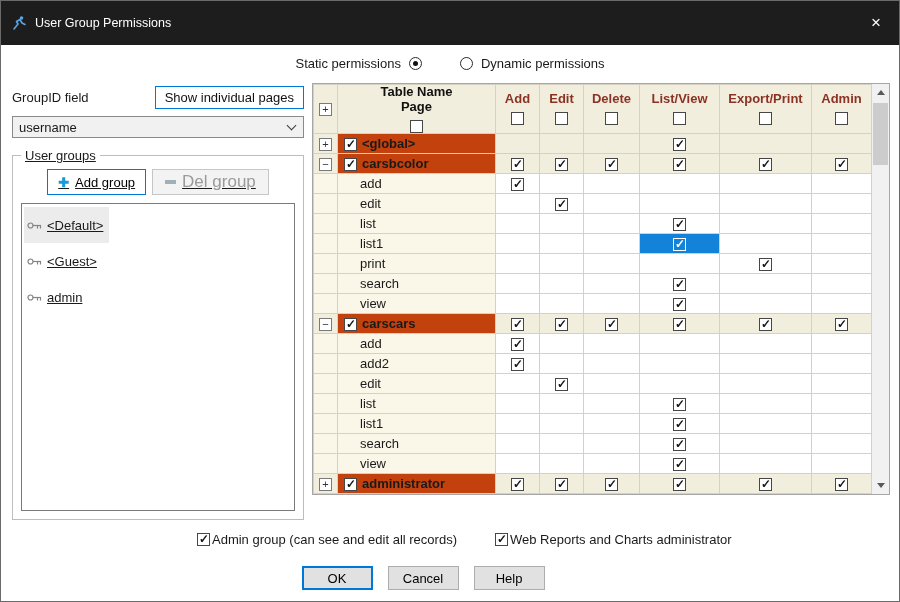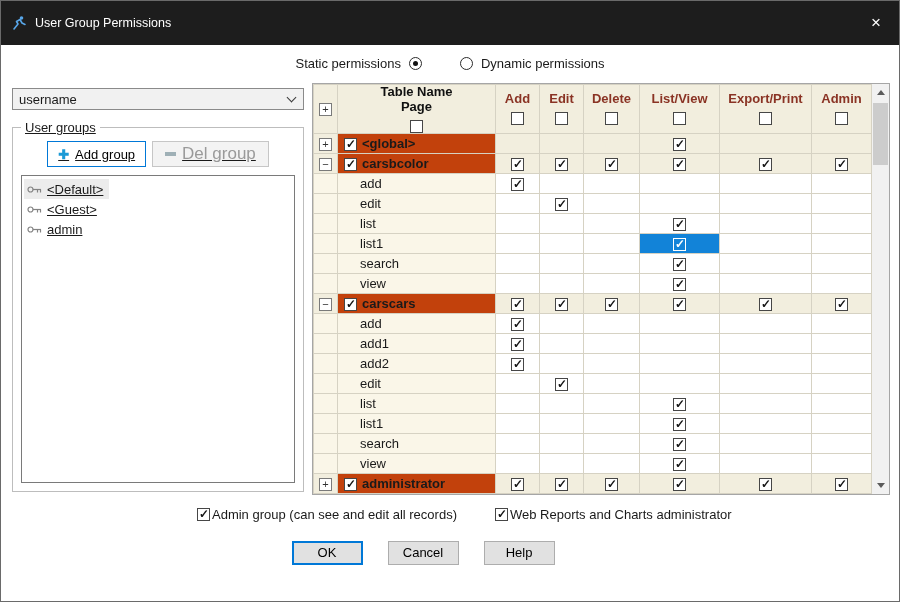--- a/index.html
+++ b/index.html
@@ -38,21 +38,21 @@
   fieldset.user-groups { margin:10px 0 0 0; border:1px solid #bdbdbd; padding:4px 8px 8px 8px;text-decoration:underline; }
   fieldset.user-groups legend { font-size:13px; padding:0 4px; }
   .group-btns { display:flex; justify-content:center; gap:6px; margin:2px 0 8px 0; }
   .btn-addgrp { background:#fff; border:1px solid #0078d7; padding:2px 10px; font-size:13px;
                 display:inline-flex; align-items:center; gap:6px; font-family:inherit; }
   .plus-ic { color:#1b9ad6; font-size:13px; font-weight:bold; }
   .btn-delgrp { background:#f3f3f3; border:1px solid #c6c6c6; color:#9a9a9a; padding:2px 12px;
                 font-size:17px; display:inline-flex; align-items:center; gap:6px; font-family:inherit; }
   .minus-ic { width:11px; height:4px; background:#9fb0b6; display:inline-block; }
   .listbox { height:308px; border:1px solid #7a7a7a; background:#fff; padding:3px 2px; overflow:hidden; }
-  .list-item { height:20px; display:flex; align-items:center; gap:5px; padding:0 6px 0 3px;
+  .list-item { height:36px; display:flex; align-items:center; gap:5px; padding:0 6px 0 3px;
                width:fit-content; }
   .list-item.selected { background:#ececec; }
   .key-icon { display:inline-flex; }
 
   
   .right { flex:1; margin-left:8px; display:flex; border:1px solid #a6a6a6; }
   .perm-table { border-collapse:collapse; width:559px; table-layout:fixed; font-size:13px; }
   .perm-table td { border:1px solid #d6d2c3; height:20px; padding:0; overflow:hidden;
                    white-space:nowrap; vertical-align:middle; }
   tr.header-row td { height:45px; background:#f2eede; text-align:center;margin-top:8px; }
@@ -84,21 +84,21 @@
   .sb-arrow.up { top:0; } .sb-arrow.down { bottom:0; }
   .tri-up { width:0; height:0; border-left:4px solid transparent; border-right:4px solid transparent;
             border-bottom:5px solid #5a5a5a; }
   .tri-down { width:0; height:0; border-left:4px solid transparent; border-right:4px solid transparent;
               border-top:5px solid #5a5a5a; }
   .sb-thumb { position:absolute; left:1px; top:19px; width:15px; height:62px; background:#cccccc; }
 
   
   .footer-checks { display:flex; align-items:center; gap:38px; margin:12px 0 0 196px; }
   .chk-item { display:inline-flex; align-items:center; gap:2px; }
-  .footer-buttons { display:flex; justify-content:center; gap:25px; margin-top:19px; padding-right:54px; }
+  .footer-buttons { display:flex; justify-content:center; gap:15px; margin-top:19px; padding-right:54px; }
   .btn { min-width:71px; height:24px; background:#e1e1e1; border:1px solid #adadad; font-size:13px;
          font-family:inherit; padding:0 10px; }
   .btn.primary { border:1px solid #0078d7; box-shadow:inset 0 0 0 1px #0078d7; }
 </style>
 </head>
 <body>
 
 <div class="window">
 
   <div class="titlebar">
@@ -115,20 +115,24 @@
   <div class="mode-row">
     <span>Static permissions</span>
     <span class="radio on" id="radio-static"></span>
     <span class="radio dyn" id="radio-dynamic"></span>
     <span>Dynamic permissions</span>
   </div>
 
   <div class="main">
 
     <div class="left">
+      <div class="groupid-row">
+        <span>GroupID field</span>
+        <button class="btn-blue">Show individual pages</button>
+      </div>
       <div class="combo">
         <span>username</span>
         <span class="combo-arrow"></span>
       </div>
       <fieldset class="user-groups">
         <legend>User groups</legend>
         <div class="group-btns">
           <button class="btn-addgrp">
             <span class="plus-ic">✚</span>
             <span>Add group</span>
@@ -257,20 +261,30 @@
               <td class="name-cell page"><span>list1</span></td>
               <td class="perm-cell"></td>
               <td class="perm-cell"></td>
               <td class="perm-cell"></td>
               <td class="perm-cell cell-selected"><span class="cb on"></span></td>
               <td class="perm-cell"></td>
               <td class="perm-cell"></td>
             </tr>
             <tr class="page-row">
               <td class="expand-cell"></td>
+              <td class="name-cell page"><span>print</span></td>
+              <td class="perm-cell"></td>
+              <td class="perm-cell"></td>
+              <td class="perm-cell"></td>
+              <td class="perm-cell"></td>
+              <td class="perm-cell"><span class="cb on"></span></td>
+              <td class="perm-cell"></td>
+            </tr>
+            <tr class="page-row">
+              <td class="expand-cell"></td>
               <td class="name-cell page"><span>search</span></td>
               <td class="perm-cell"></td>
               <td class="perm-cell"></td>
               <td class="perm-cell"></td>
               <td class="perm-cell"><span class="cb on"></span></td>
               <td class="perm-cell"></td>
               <td class="perm-cell"></td>
             </tr>
             <tr class="page-row">
               <td class="expand-cell"></td>
@@ -288,30 +302,20 @@
               <td class="perm-cell"><span class="cb on"></span></td>
               <td class="perm-cell"><span class="cb on"></span></td>
               <td class="perm-cell"><span class="cb on"></span></td>
               <td class="perm-cell"><span class="cb on"></span></td>
               <td class="perm-cell"><span class="cb on"></span></td>
               <td class="perm-cell"><span class="cb on"></span></td>
             </tr>
             <tr class="page-row">
               <td class="expand-cell"></td>
               <td class="name-cell page"><span>add</span></td>
-              <td class="perm-cell"><span class="cb on"></span></td>
-              <td class="perm-cell"></td>
-              <td class="perm-cell"></td>
-              <td class="perm-cell"></td>
-              <td class="perm-cell"></td>
-              <td class="perm-cell"></td>
-            </tr>
-            <tr class="page-row">
-              <td class="expand-cell"></td>
-              <td class="name-cell page"><span>add1</span></td>
               <td class="perm-cell"><span class="cb on"></span></td>
               <td class="perm-cell"></td>
               <td class="perm-cell"></td>
               <td class="perm-cell"></td>
               <td class="perm-cell"></td>
               <td class="perm-cell"></td>
             </tr>
             <tr class="page-row">
               <td class="expand-cell"></td>
               <td class="name-cell page"><span>add2</span></td>

